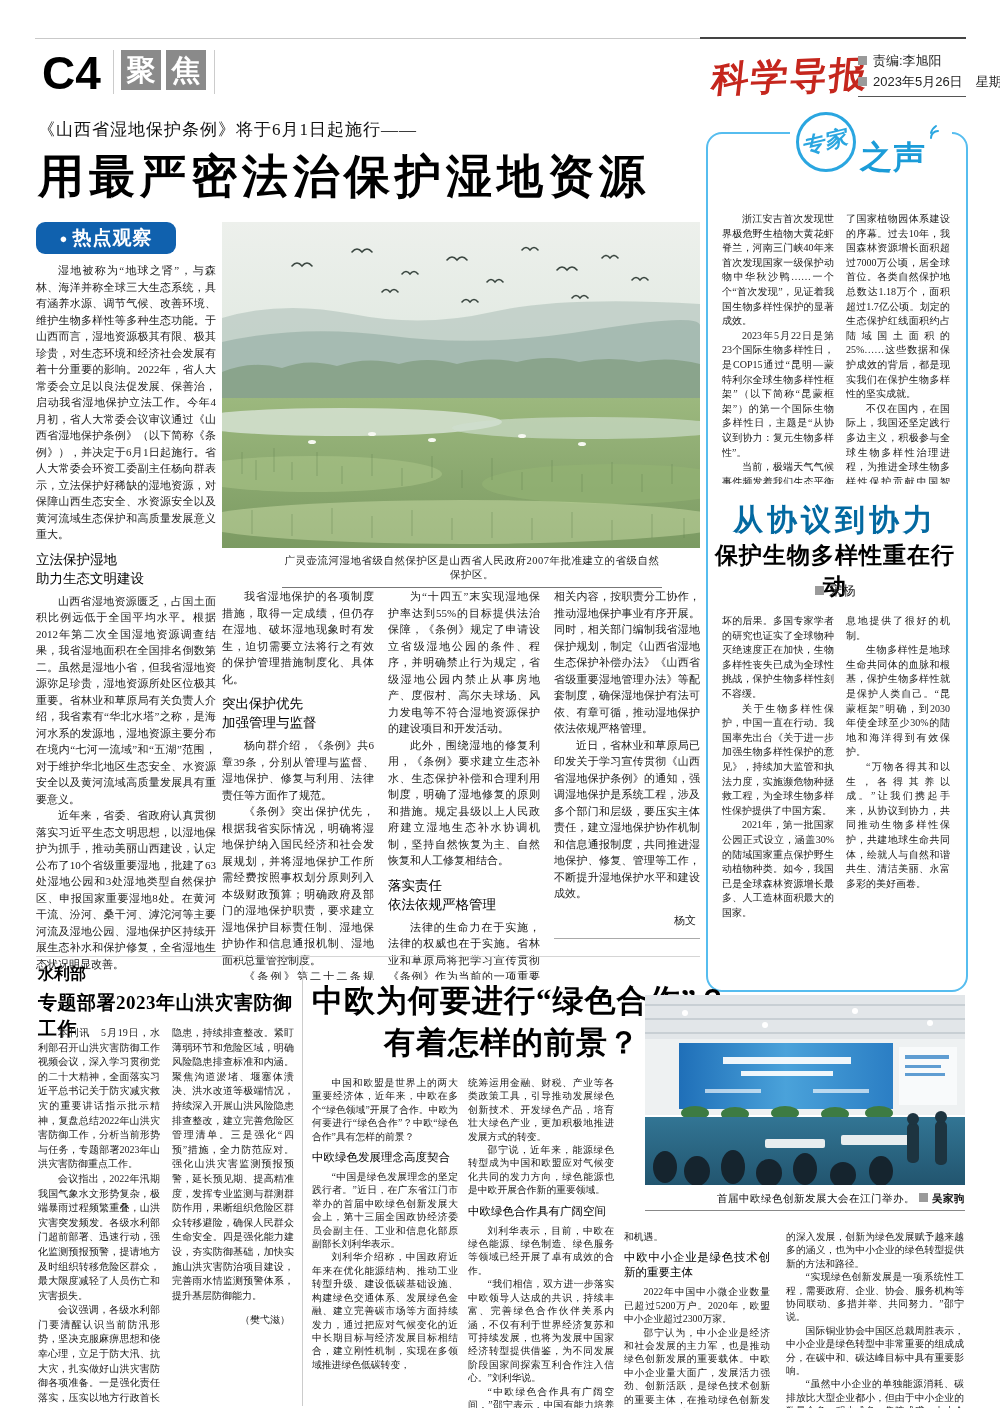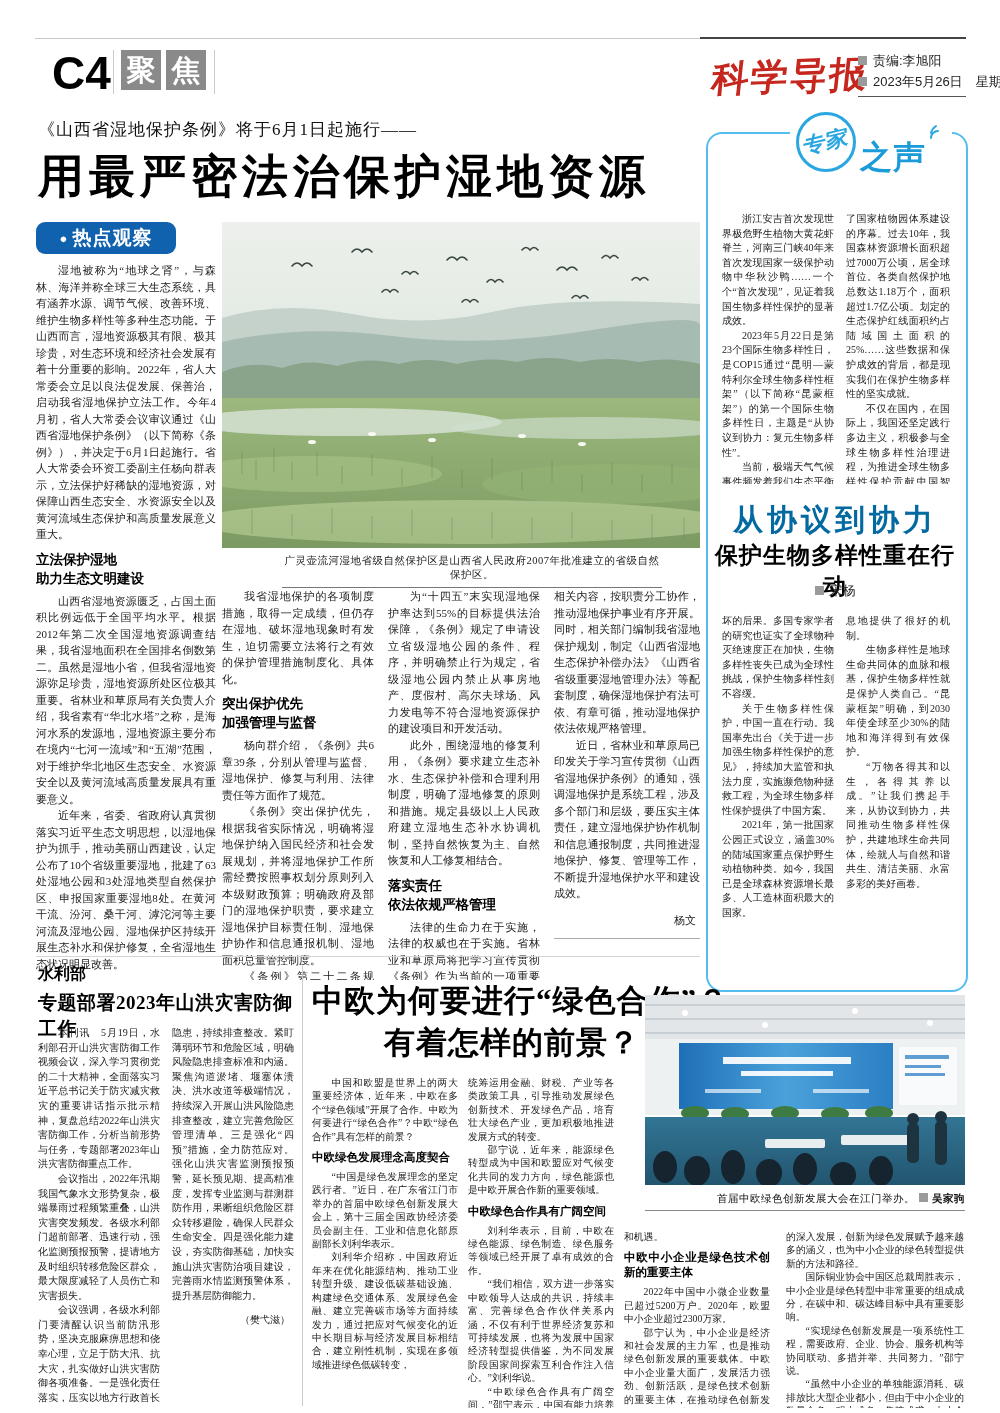--- a/index.html
+++ b/index.html
@@ -24,21 +24,21 @@
   .headline{font-family:"Liberation Sans",sans-serif;font-weight:900;font-size:46px;
             letter-spacing:5px;color:#000;white-space:nowrap;}
   .tagpill{background:#1061ae;color:#fff;border-radius:9px;width:140px;height:32px;
            display:flex;align-items:center;justify-content:center;
            font-family:"Liberation Sans",sans-serif;font-weight:bold;font-size:19px;letter-spacing:1px;}
   .tagpill .dot{font-size:13px;margin-right:4px;}
 
   .col{overflow:hidden;text-align:justify;color:#1a1a1a;}
   .col p.para{margin:0;text-indent:2em;}
   .col p.para.cont{text-indent:0;}
-  .col .subhead{font-family:"Liberation Sans",sans-serif;font-weight:bold;white-space:pre-line;
+  .col .subhead{font-family:"Liberation Sans",sans-serif;font-weight:normal;white-space:pre-line;
                 margin:7px 0 5px;color:#000;}
   .col .sig{text-align:right;padding-right:4px;margin-top:10px;}
   .f-main{font-size:11px;line-height:16.5px;}
   .f-main .subhead{font-size:13.5px;line-height:19px;}
   .f-side{font-size:10px;line-height:14.6px;}
   .f-bot{font-size:9.8px;line-height:13.4px;}
   .f-bot .subhead{font-size:11.5px;line-height:15px;}
   .rule-sig .sig{border-bottom:1px solid #aaa;padding-bottom:10px;}
 
   .caption{font-size:10.5px;color:#222;text-align:center;border-bottom:1px solid #777;
@@ -71,21 +71,21 @@
   svg{display:block;}
 </style>
 </head>
 <body>
 
 <div id="page">
 
   <div class="hline" style="left:35px;top:38px;width:665px;"></div>
   <div class="hline" style="left:700px;top:37px;width:266px;height:2px;background:#444;"></div>
 
-  <div class="abs pageno" style="left:52px;top:46px;">C4</div>
+  <div class="abs pageno" style="left:42px;top:46px;">C4</div>
   <div class="vline" style="left:113px;top:50px;height:44px;"></div>
   <div class="abs" style="left:121px;top:50px;">
     <span class="secbox">聚</span><span class="secbox">焦</span>
   </div>
   <div class="vline" style="left:214px;top:50px;height:44px;"></div>
 
   <div class="abs masthead" style="left:712px;top:52px;">科学导报</div>
   <div class="abs" style="left:858px;top:50px;width:108px;border-bottom:1px solid #555;padding-bottom:4px;">
     <div class="edrow"><span class="sq"></span><span>责编:李旭阳</span></div>
     <div class="edrow"><span class="sq"></span><span>2023年5月26日</span>　<span>星期五</span></div>
@@ -320,18 +320,18 @@
       <p class="para">“中欧绿色合作具有广阔空间，”邵宁表示，中国有能力培养孵化出一批能够为欧洲能源转型技术提供关键支撑的企业，双方将迎来新的合作空间</p>
     </div>
   <div class="abs col f-bot bold-sig" style="left:624px;top:1230px;width:146px;height:178px;">
       <p class="para cont">和机遇。</p>
       <div class="subhead">中欧中小企业是绿色技术创新的重要主体</div>
       <p class="para">2022年中国中小微企业数量已超过5200万户。2020年，欧盟中小企业超过2300万家。</p>
       <p class="para">邵宁认为，中小企业是经济和社会发展的主力军，也是推动绿色创新发展的重要载体。中欧中小企业量大面广，发展活力强劲、创新活跃，是绿色技术创新的重要主体，在推动绿色创新发展中发挥着重要作用。中小企业也是绿色技术的重要应用者，伴随着新一轮科技革命和产业变革</p>
     </div>
   <div class="abs col f-bot bold-sig" style="left:786px;top:1230px;width:178px;height:178px;">
       <p class="para cont">的深入发展，创新为绿色发展赋予越来越多的涵义，也为中小企业的绿色转型提供新的方法和路径。</p>
+      <p class="para">“实现绿色创新发展是一项系统性工程，需要政府、企业、协会、服务机构等协同联动、多措并举、共同努力。”邵宁说。</p>
       <p class="para">国际铜业协会中国区总裁周胜表示，中小企业是绿色转型中非常重要的组成成分，在碳中和、碳达峰目标中具有重要影响。</p>
-      <p class="para">“实现绿色创新发展是一项系统性工程，需要政府、企业、协会、服务机构等协同联动、多措并举、共同努力。”邵宁说。</p>
       <p class="para">“虽然中小企业的单独能源消耗、碳排放比大型企业都小，但由于中小企业的数量众多，积少成多、集腋成裘，中小企业的绿色转型也变得非常重要。”周胜强调。</p>
     </div>
 
 </div>
 
 </body></html>

